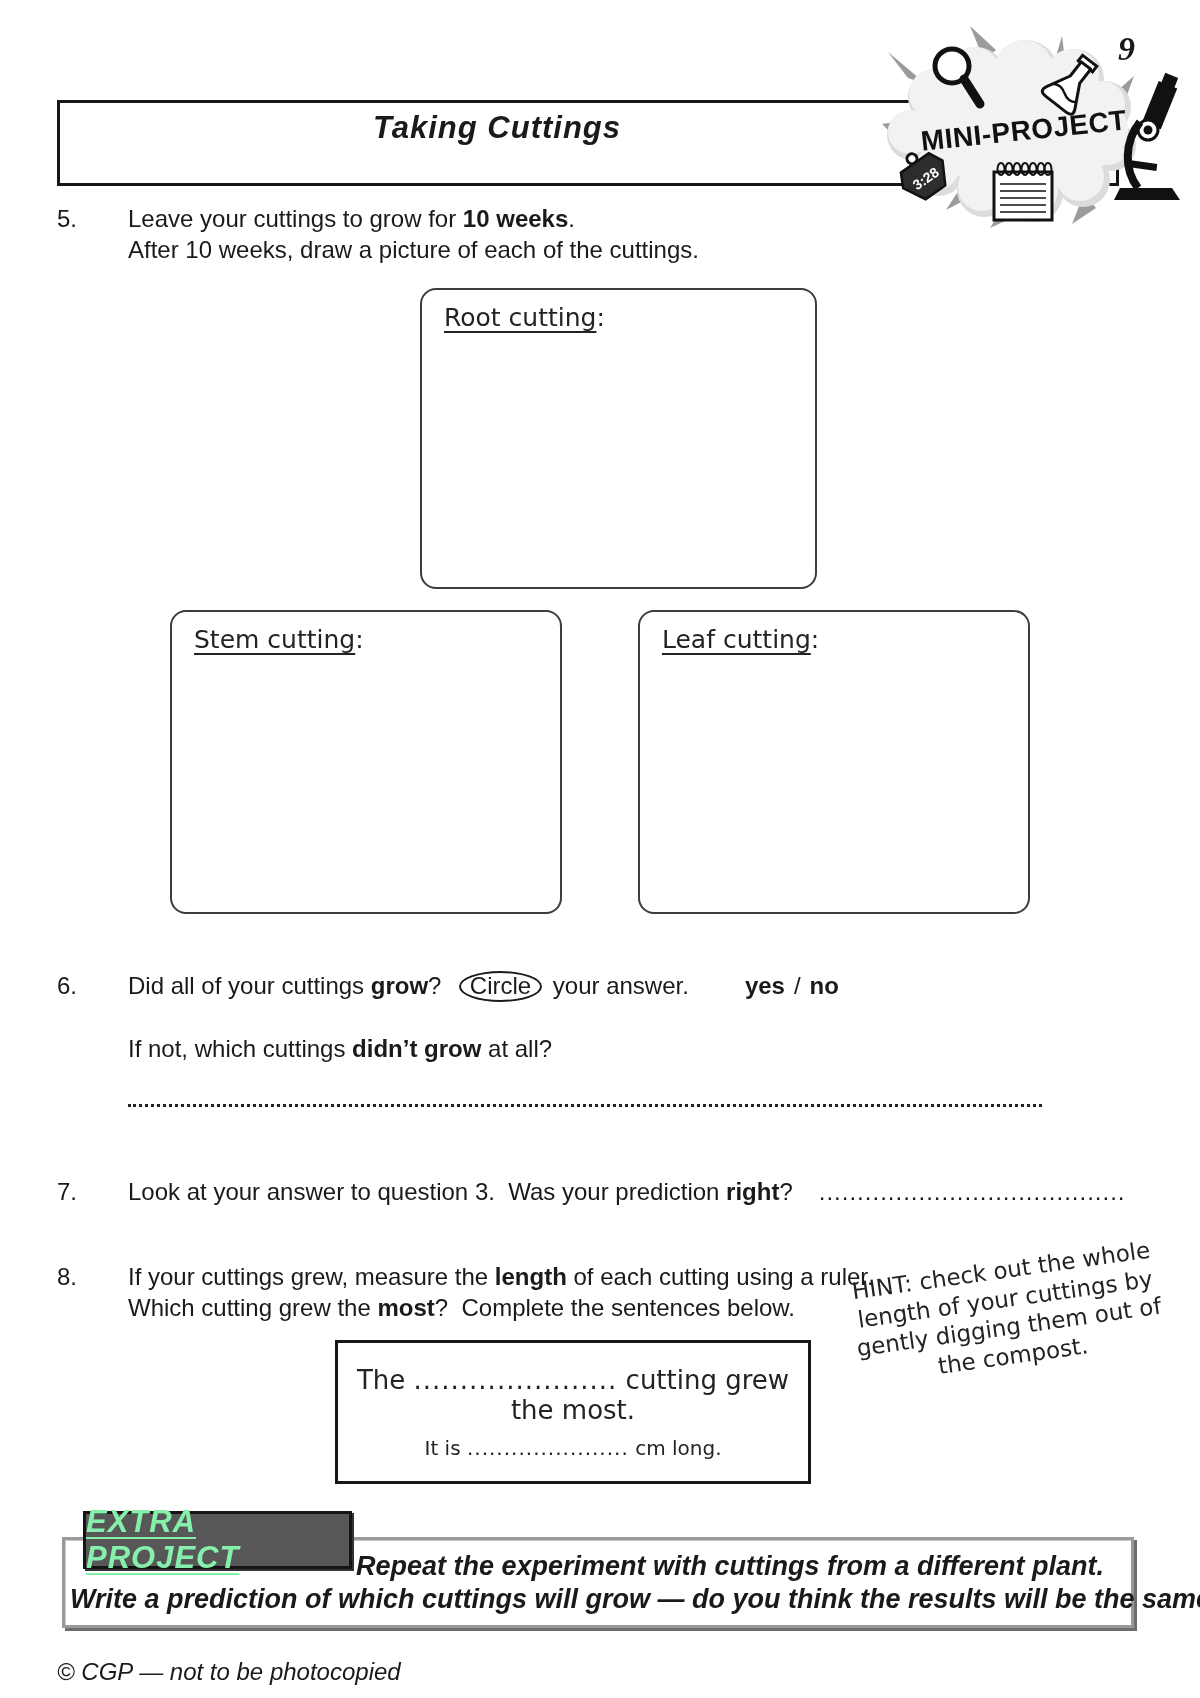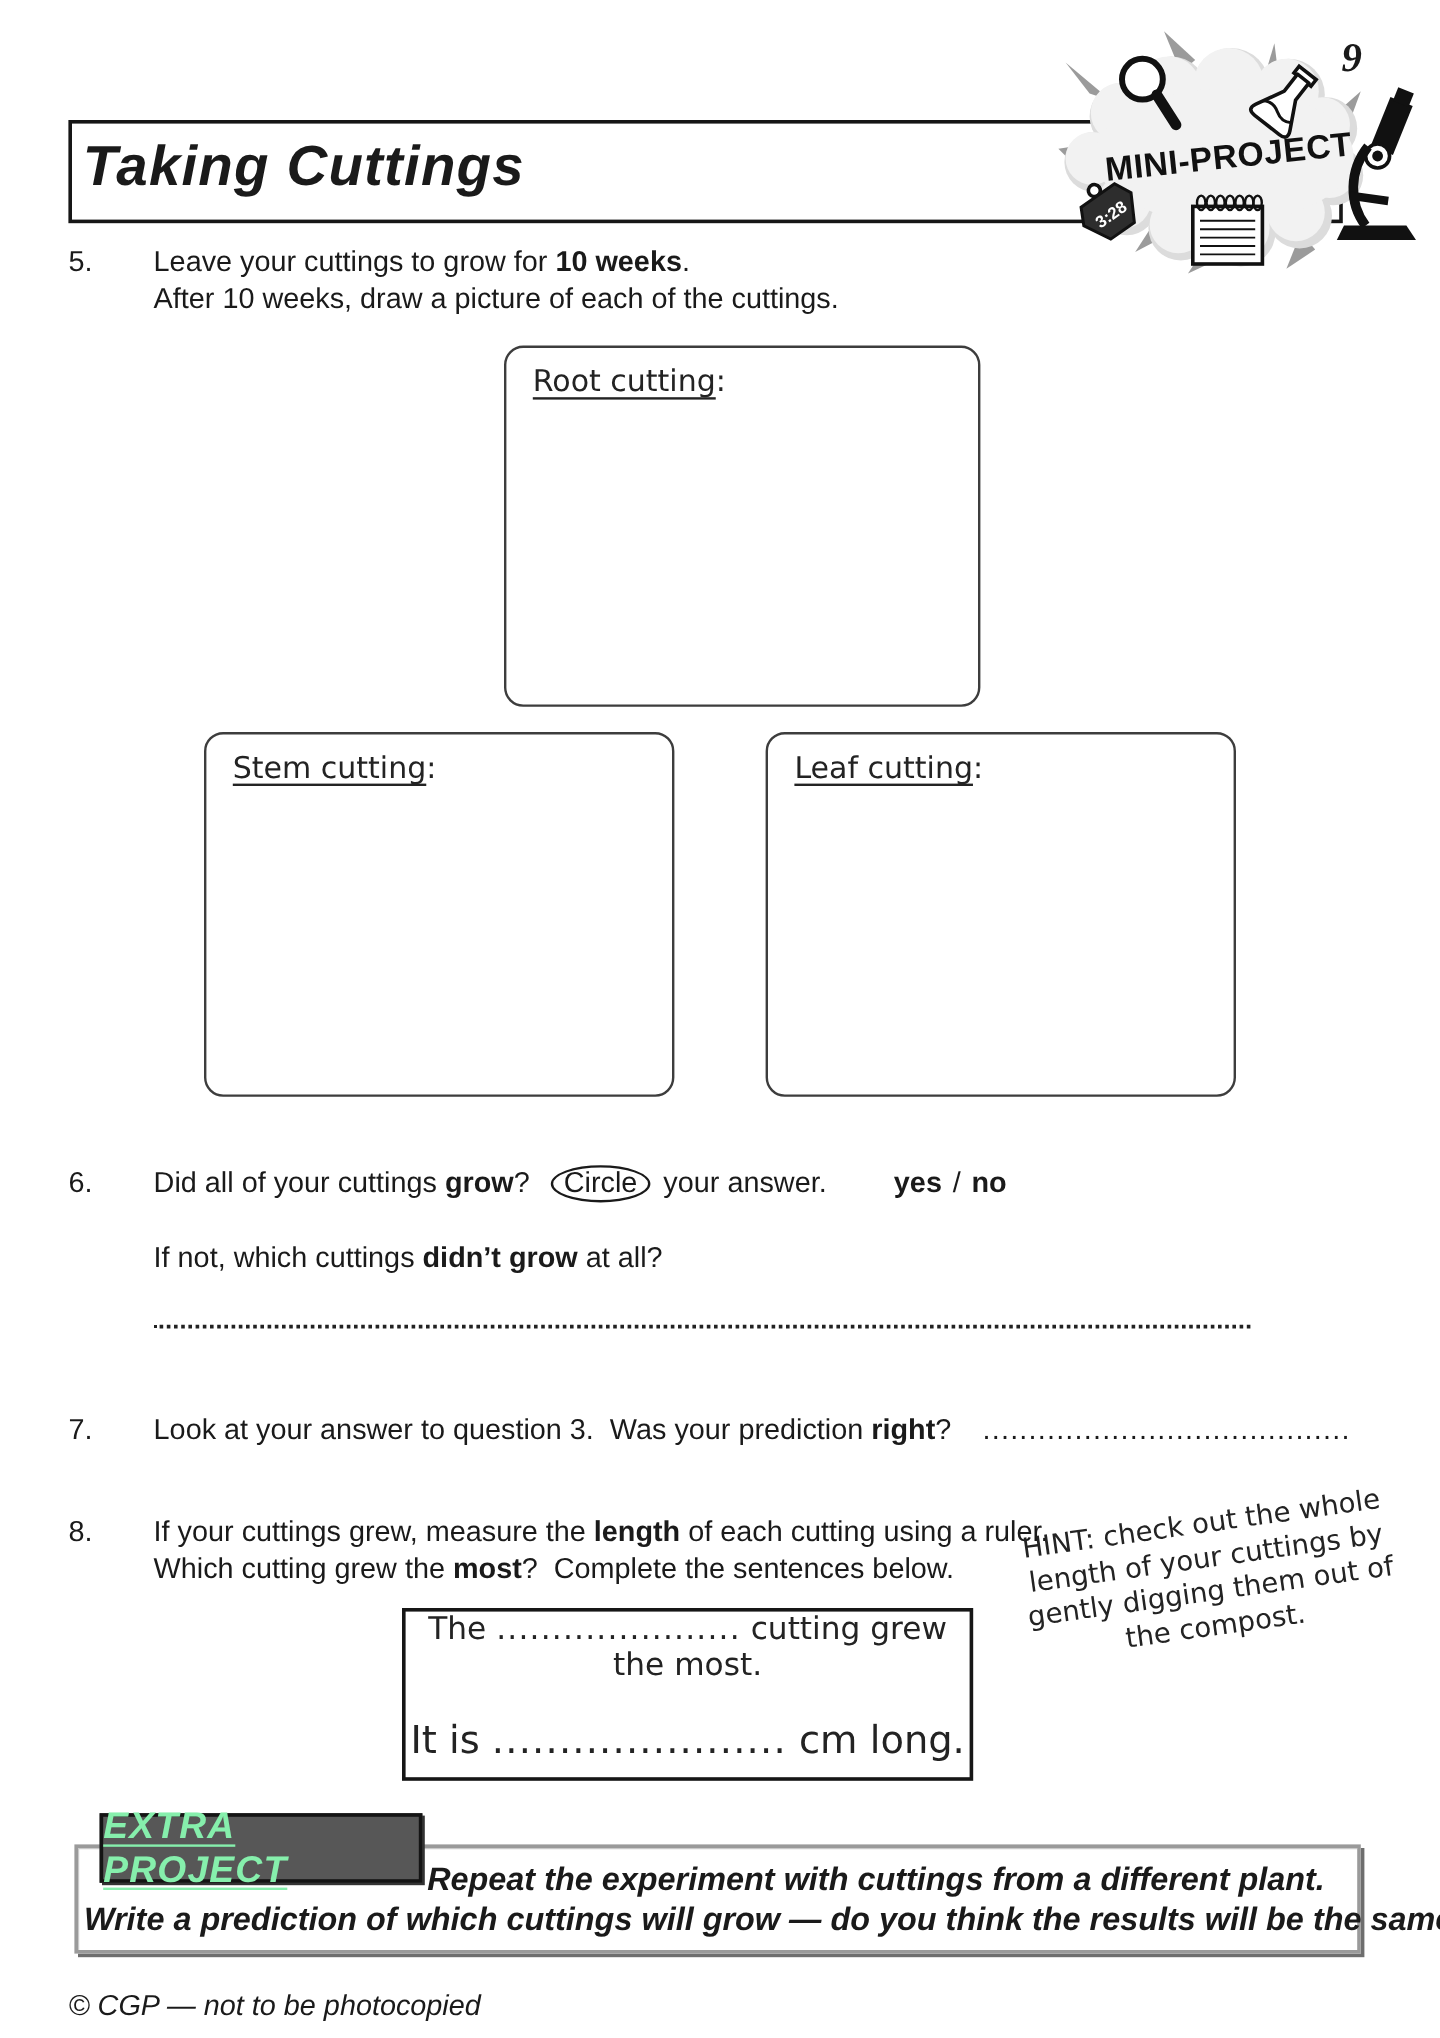--- a/index.html
+++ b/index.html
@@ -6,22 +6,22 @@
   .page{position:relative;width:1200px;height:1698px;background:#fff;overflow:hidden;
         font-family:"Liberation Sans",sans-serif;color:#1a1a1a;}
   .abs{position:absolute;}
 
   
   .page-num{left:1118px;top:30px;font-family:"Liberation Serif",serif;
             font-style:italic;font-weight:700;font-size:34px;}
 
   
   .title-box{left:57px;top:100px;width:1056px;height:80px;border:3px solid #161616;background:#fff;}
-  .title-text{left:57px;top:110px;width:880px;text-align:left;
-              font-size:47px;font-weight:700;font-style:italic;letter-spacing:1px;padding-left:12px;}
+  .title-text{left:57px;top:110px;width:880px;text-align:center;
+              font-size:31px;font-weight:700;font-style:italic;letter-spacing:1px;}
 
   
   .badge{left:872px;top:24px;width:320px;height:205px;}
 
   
   .qline{position:absolute;left:57px;font-size:24px;line-height:31px;white-space:nowrap;}
   .qnum{display:inline-block;width:71px;}
   .ind{position:absolute;left:128px;font-size:24px;line-height:31px;white-space:nowrap;}
   b{font-weight:700;}
 
@@ -41,22 +41,22 @@
   .dots{letter-spacing:1px;}
   .q7dots{margin-left:26px;font-weight:400;}
 
   
   .hint{left:840px;top:1256px;width:334px;transform:rotate(-8deg);
         font-size:23px;line-height:28.5px;text-align:center;}
 
   
   .sentence-box{left:335px;top:1340px;width:470px;height:138px;border:3px solid #161616;
                 background:#fff;text-align:center;}
-  .sb1{font-size:26px;}
-  .sb2{margin-top:28px;font-size:32px;}
+  .sb1{margin-top:22px;font-size:26px;}
+  .sb2{margin-top:11px;font-size:20px;}
 
   
   .extra-box{left:62px;top:1537px;width:1066px;height:85px;border:3px solid #9a9a9a;
              box-shadow:3px 3px 0 #6e6e6e, inset 1px 1px 0 #c9c9c9;background:#fff;}
   .extra-label{left:83px;top:1511px;width:263px;height:52px;background:#575757;
                border:3px solid #141414;box-shadow:2px 2px 0 #333;
                display:flex;align-items:center;justify-content:center;}
   .extra-label span{color:#86efac;font-size:31px;font-weight:700;font-style:italic;
                     text-decoration:underline;text-decoration-thickness:2px;text-underline-offset:5px;
                     letter-spacing:1px;}

